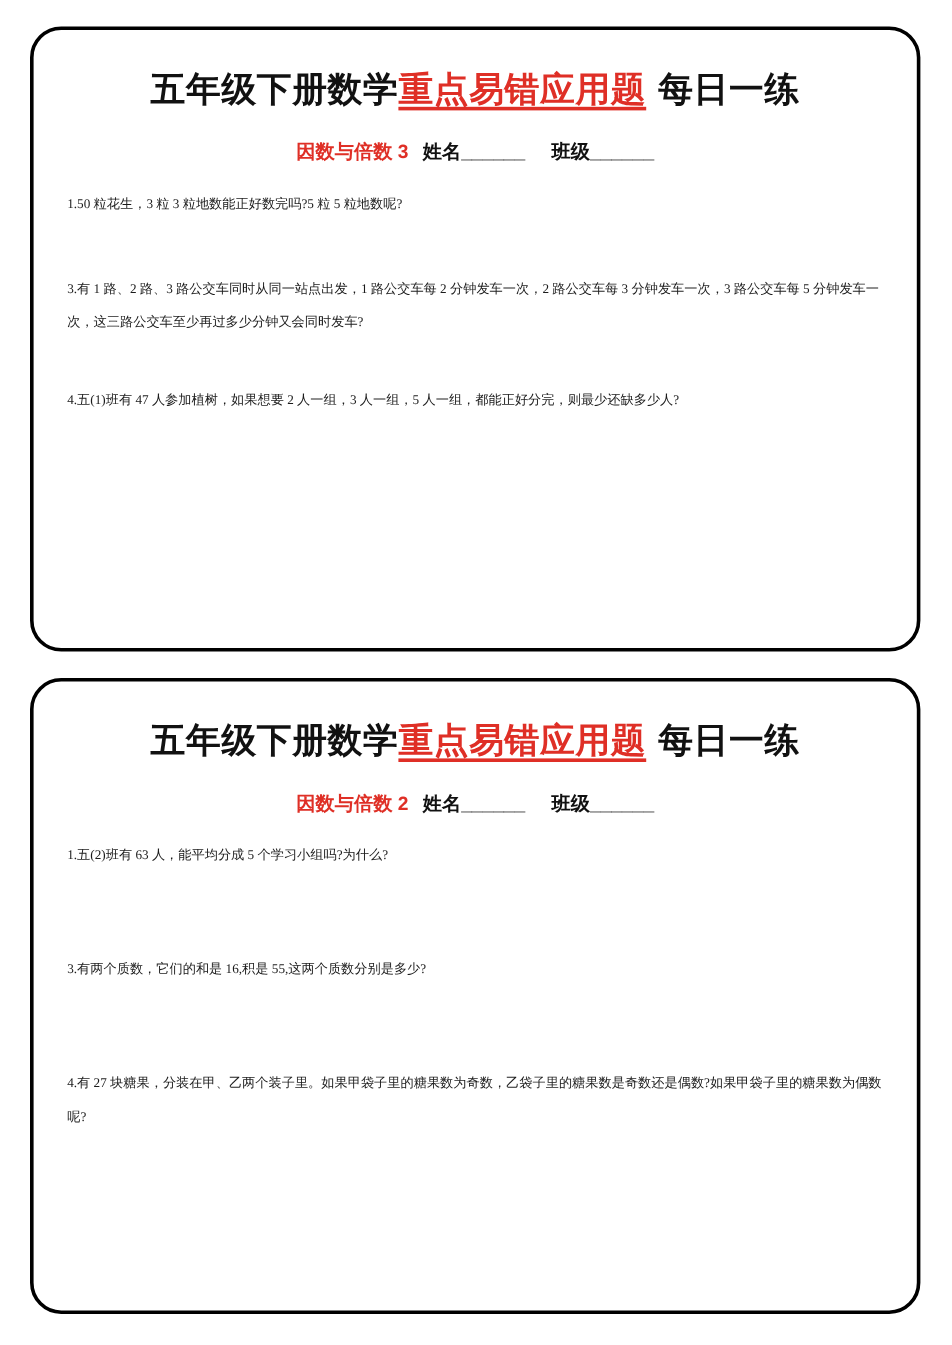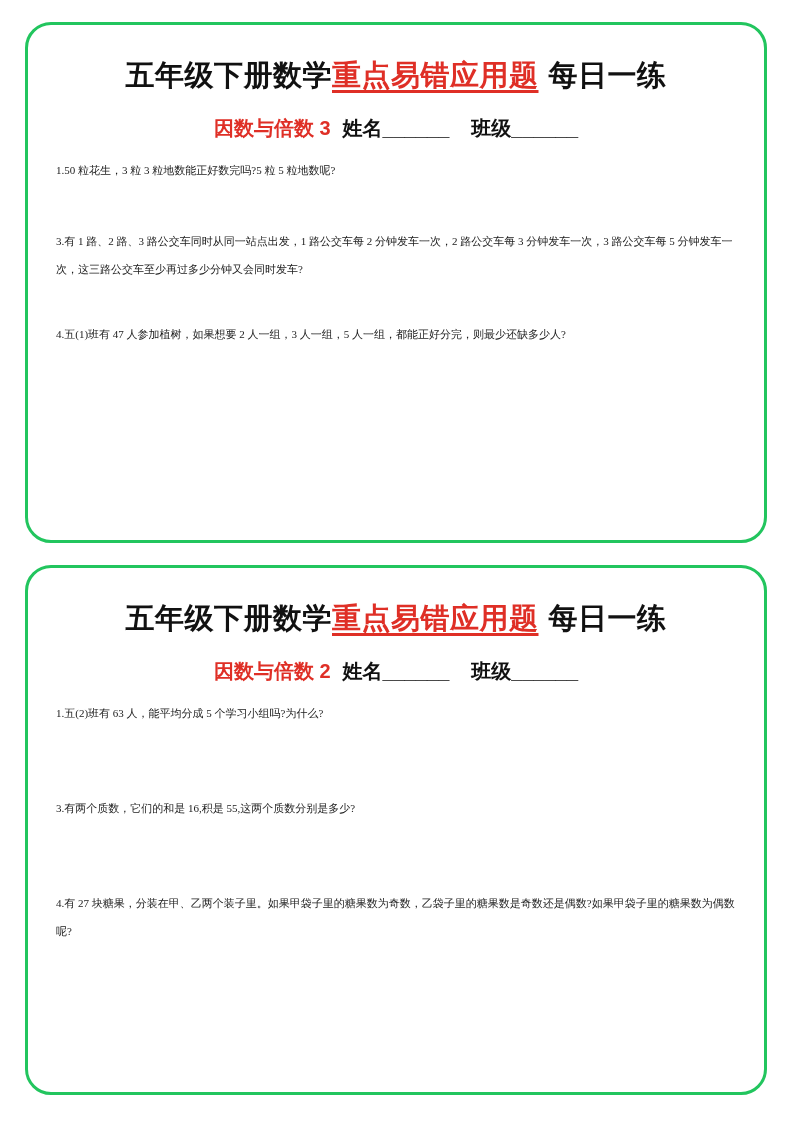--- a/index.html
+++ b/index.html
@@ -13,21 +13,21 @@
   .sheet {
     box-sizing: border-box;
     width: 793px;
     height: 1121px;
     padding: 22px 25px 0 25px;
     background: #ffffff;
   }
   .card {
     box-sizing: border-box;
     width: 742px;
-    border: 3px solid #22c55e;
+    border: 3px solid #000000;
     border-radius: 26px;
     background: #ffffff;
     padding: 12px 28px 0 28px;
   }
   .card.first  { height: 521px; margin-bottom: 22px; }
   .card.second { height: 530px; }
 
   .title {
     text-align: center;
     font-family: "Liberation Sans", sans-serif;
@@ -44,21 +44,21 @@
     text-decoration-color: #df2f26;
     text-decoration-thickness: 2.5px;
     text-underline-offset: 5px;
   }
   .title .suffix { margin-left: 10px; }
 
   .subtitle {
     text-align: center;
     font-family: "Liberation Sans", sans-serif;
     font-weight: 700;
-    font-size: 20px;
+    font-size: 16px;
     line-height: 28px;
     color: #111111;
     margin-top: 6px;
     white-space: nowrap;
   }
   .subtitle .lesson { color: #df2f26; margin-right: 12px; }
   .subtitle .blank  { color: #111111; letter-spacing: 0; }
   .subtitle .class-label { margin-left: 22px; }
 
   .questions {

